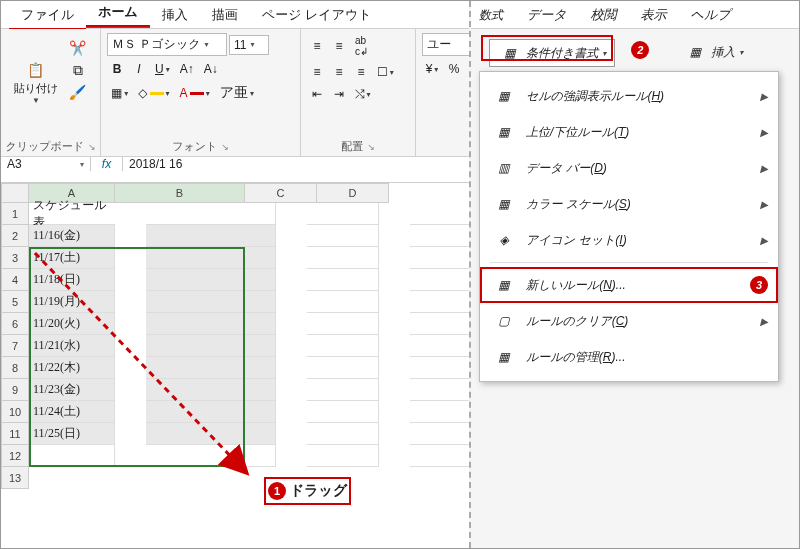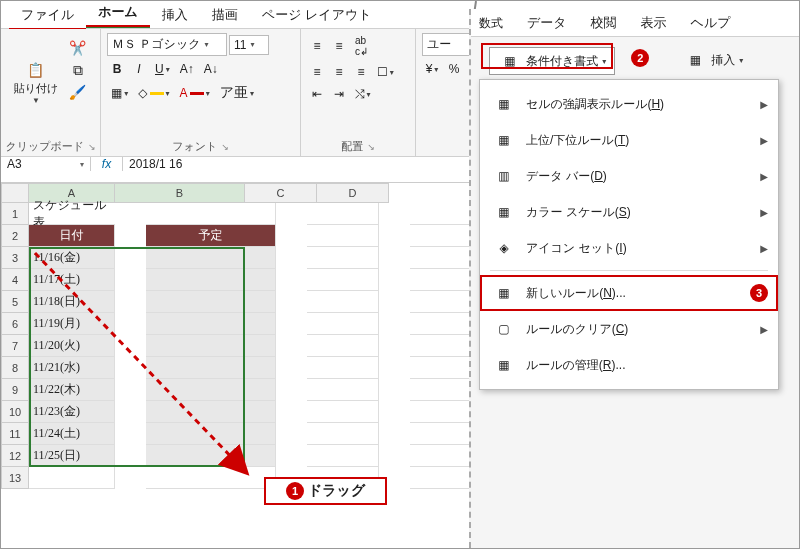--- a/index.html
+++ b/index.html
@@ -38,23 +38,23 @@
   .grid { display:flex; flex-direction:column; }
   .colhdrs { display:flex; height:20px; }
   .ch { background:#f0f0f0; border:1px solid #ccc; border-left:none; display:flex; align-items:center; justify-content:center; font-size:11px; color:#444; }
   .ch.sel { background:#d8e8d8; }
   .w-a{width:86px}.w-b{width:130px}.w-c{width:72px}.w-d{width:72px}
   .srow { display:flex; height:22px;gap:31px; }
   .cell { border:1px solid #ddd; border-left:none; border-top:none; padding:2px 4px; font-size:12px; display:flex; align-items:center; background:#fff; }
   .cell.hdr { background:#7a3a3a; color:#fff; justify-content:center; }
   .sel-cell { background:#e8e8e8;font-family:Liberation Serif, serif; }
   .selection-rect { position:absolute; border:2px solid #2e7d32; pointer-events:none; }
-  .drag-box { position:absolute; border:2px solid #c00; padding:3px 20px; font-weight:bold; font-size:14px; background:#fff; }
+  .drag-box { position:absolute; border:2px solid #c00; padding:3px 2px; font-weight:bold; font-size:14px; background:#fff; }
   .circ { display:inline-flex; width:18px; height:18px; border-radius:50%; background:#c00; color:#fff; align-items:center; justify-content:center; font-weight:bold; font-size:11px; }
-  .cut-right { position:absolute; right:0; top:8px; bottom:0; width:330px; background:#f5f5f5; border-left:2px dashed #aaa; }
+  .cut-right { position:absolute; right:0; top:0; bottom:0; width:330px; background:#f5f5f5; border-left:2px dashed #aaa;font-style:italic; }
   .cut-line { position:absolute; left:465px; top:0; bottom:0; width:20px; pointer-events:none; }
   .cut-line svg { width:100%; height:100%; }
   .right-tabs { display:flex; height:28px; align-items:flex-end; padding-left:4px; background:#fff; border-bottom:1px solid #d0d0d0; }
   .cond-btn { display:inline-flex; align-items:center; gap:4px; border:1px solid #999; background:#fff; padding:3px 8px; margin:6px 0 0 10px; font-size:12px; }
   .cond-hi { position:absolute; border:2px solid #c00; pointer-events:none; }
   .menu { position:absolute; left:8px; top:70px; width:300px; background:#fff; border:1px solid #bbb; box-shadow:2px 2px 6px rgba(0,0,0,.25); padding:6px 0; }
   .mitem { display:flex; align-items:center; gap:10px; padding:8px 12px; font-size:12px; position:relative; }
   .mitem .arw { position:absolute; right:10px; font-size:10px; color:#555; }
   .msep { height:1px; background:#ddd; margin:4px 10px; }
   .micon { width:24px; height:20px; display:inline-flex; align-items:center; justify-content:center; }
@@ -208,26 +208,20 @@
       <div class="ch w-c">C</div>
       <div class="ch w-d">D</div>
     </div>
     <div class="srow">
         <div class="cell w-a" style="border-right:none">スケジュール 表</div>
         <div class="cell w-b"></div>
         <div class="cell w-c"></div>
         <div class="cell w-d"></div>
       </div>
     <div class="srow">
-        <div class="cell hdr w-a">日付</div>
-        <div class="cell hdr w-b">予定</div>
-        <div class="cell w-c"></div>
-        <div class="cell w-d"></div>
-      </div>
-    <div class="srow">
         <div class="cell w-a sel-cell">11/16(金)</div>
         <div class="cell w-b sel-cell"></div>
         <div class="cell w-c"></div>
         <div class="cell w-d"></div>
       </div>
     <div class="srow">
         <div class="cell w-a sel-cell">11/17(土)</div>
         <div class="cell w-b sel-cell"></div>
         <div class="cell w-c"></div>
         <div class="cell w-d"></div>

